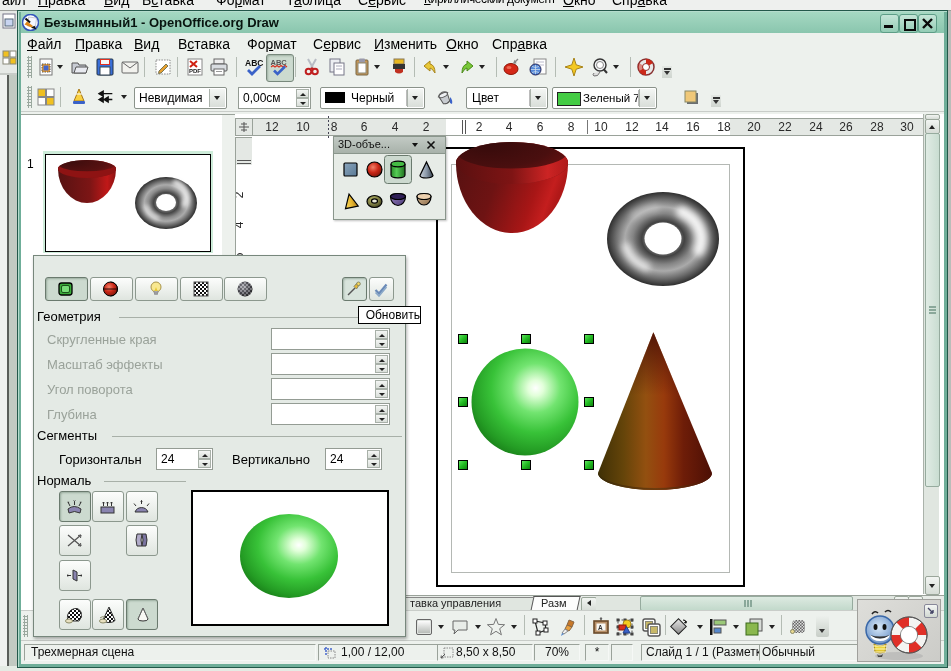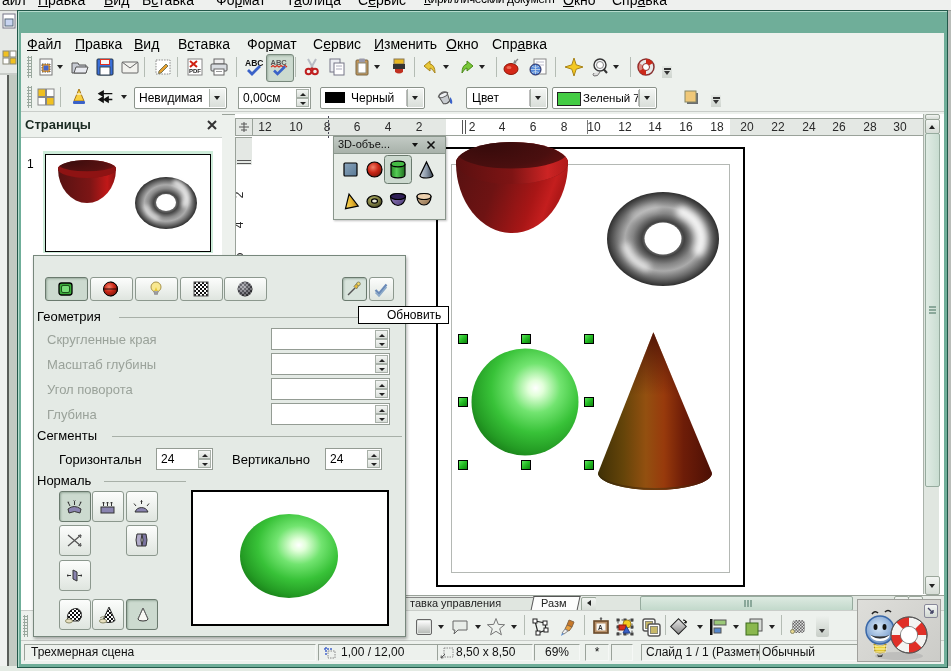--- a/index.html
+++ b/index.html
@@ -28,42 +28,42 @@
 .tarrow{position:absolute;width:0;height:0;border-left:3.5px solid transparent;border-right:3.5px solid transparent;border-top:4px solid #222;}
 .combo{position:absolute;height:20px;background:#fff;border:1px solid #8a928a;border-radius:2px;font-size:12px;color:#000;}
 .combo .btn{position:absolute;right:1px;top:1px;bottom:1px;width:15px;background:linear-gradient(#f4f6f4,#d9ded9);border-left:1px solid #aab2aa;}
 .combo .btn:before{content:"";position:absolute;left:4px;top:7px;border-left:3.5px solid transparent;border-right:3.5px solid transparent;border-top:4px solid #222;}
 #content{left:0;top:81px;width:923px;height:495px;}
 #panel{left:0;top:0;width:201px;height:495px;background:#fff;border-top:1px solid #9aa29a;border-right:1px solid #9aa29a;}
 #panelhead{left:0;top:0;width:201px;height:23px;background:#edf1ed;border-bottom:1px solid #c8ccc8;}
 #splitter{left:201px;top:0;width:13px;height:495px;background:#edf1ed;border-top:1px solid #9aa29a;}
 #canvaszone{left:214px;top:0;width:709px;height:495px;background:#fff;}
 .ruler{background:#e4e8e4;border:1px solid #9aa29a;}
-#hruler span{position:absolute;top:1px;font-size:12px;color:#2a2a2a;transform:translateX(-50%);}
+#hruler span{position:absolute;top:1px;font-size:12px;color:#2a2a2a;transform:translateX(-50%);margin-left:7px;}
 .vnum{left:0px;font-size:12px;color:#2a2a2a;transform:rotate(-90deg);}
 .sb{background:#e0e6e0;}
 .sbthumb{background:linear-gradient(90deg,#e2ede6,#c6dcce);border:1px solid #96ab9e;border-radius:2px;}
 .sbbtn{background:linear-gradient(#f2f5f2,#d6dcd6);border:1px solid #9aa69a;border-radius:2px;}
 #tb3{left:0;top:577px;width:923px;height:30px;background:#edf1ed;border-top:1px solid #c9cdc9;}
 #status{left:0;top:607px;width:923px;height:21px;background:#edf1ed;font-size:12px;color:#111;border-top:1px solid #c8ccc8;box-sizing:border-box;}
 .sfield{position:absolute;top:3px;height:15px;border:1px solid;border-color:#9aa29a #f6f8f6 #f6f8f6 #9aa29a;font-size:12px;color:#111;white-space:nowrap;}
 #tb3d{left:333px;top:136px;width:111px;height:82px;background:#e7ece7;border:1px solid #8a968c;box-shadow:1px 1px 2px rgba(0,0,0,.25);}
 #dlg{left:33px;top:255px;width:371px;height:380px;background:#e4eae5;border:1px solid #77877c;box-shadow:1px 2px 3px rgba(0,0,0,.3);}
 .dbtn{position:absolute;background:linear-gradient(#fcfdfc,#dfe5df);border:1px solid #8c988e;border-radius:3px;}
 .dbtn.on{background:#ccdacf;border-color:#6a7a6e;box-shadow:inset 1px 1px 2px rgba(60,90,70,.35);}
 .dlab{position:absolute;font-size:13px;color:#9aa29a;}
 .dspin{position:absolute;height:20px;background:#fff;border:1px solid #949c94;}
 .spinbtns{position:absolute;right:1px;top:1px;width:13px;bottom:1px;}
 .spinbtns div{position:absolute;left:0;width:13px;height:50%;background:linear-gradient(#f4f6f4,#d9ded9);border:1px solid #a8b0a8;box-sizing:border-box;}
 .spinbtns div:nth-child(2){top:50%;}
 .spinbtns div:before{content:"";position:absolute;left:3px;top:3px;border-left:3px solid transparent;border-right:3px solid transparent;}
 .spinbtns div:first-child:before{border-bottom:3.5px solid #222;}
 .spinbtns div:nth-child(2):before{border-top:3.5px solid #222;}
 .hline{position:absolute;height:1px;background:#a8b0a8;}
-#tooltip{left:358px;top:306px;width:61px;height:16px;background:#fff;border:1px solid #000;font-size:12px;color:#000;text-align:left;line-height:16px;padding-left:28px;}
+#tooltip{left:358px;top:306px;width:61px;height:16px;background:#fff;border:1px solid #000;font-size:12px;color:#000;text-align:right;line-height:16px;}
 #agent{left:857px;top:599px;width:82px;height:61px;background:linear-gradient(135deg,#dededa,#ccccc8);border:1px solid #a0a09c;}
 </style>
 </head>
 <body>
 <div id="scene">
 
 <div class="abs" id="bmenu">
       <div class="t">
 <span style="left:2px">айл</span>
         <span style="left:38px"><u>П</u>равка</span>
@@ -90,20 +90,41 @@
       </svg>
 <div class="abs" style="left:0;top:62px;width:17px;height:2px;background:#c8ccc8"></div>
 <div class="abs" style="left:0;top:64px;width:7px;height:595px;background:#f0f2f0"></div>
 <div class="abs" style="left:7px;top:64px;width:2px;height:595px;background:#5a5e5a"></div>
 <div class="abs" style="left:9px;top:64px;width:8px;height:595px;background:#c2cac2"></div>
 </div>
 <div class="abs" id="bright"></div>
 <div class="abs" id="bbottom"></div>
 
 <div class="abs" id="win">
+  <div class="abs" id="titlebar">
+    <svg class="icon" viewBox="0 0 17 17">
+          <circle cx="8.5" cy="8.5" r="8" fill="#fff" stroke="#3355bb" stroke-width="1.6"></circle>
+          <rect x="6" y="3.5" width="8" height="9" fill="#f4f6ff" stroke="#99a" stroke-width="0.5" transform="rotate(8 10 8)"></rect>
+          <path d="M3.5 4.5 L8 8.5" stroke="#111" stroke-width="2.2"></path>
+          <path d="M2.5 10.5 L9.5 13.5 L11 12 L5 7.5 Z" fill="#e08818"></path>
+          <path d="M9 13.8 L14.5 15.5 L12.5 11.8 Z" fill="#111"></path>
+        </svg>
+    <div class="txt">Безымянный1 - OpenOffice.org Draw</div>
+    <div class="wbtn" style="left:859px;background:linear-gradient(#c5e6d8,#93ccb5);border:1px solid #5d9d87;">
+          <div style="position:absolute;left:3px;top:10px;width:9px;height:2.5px;background:#0a0a0a"></div>
+        </div>
+    <div class="wbtn" style="left:878px;background:linear-gradient(#c5e6d8,#93ccb5);border:1px solid #5d9d87;">
+          <div style="position:absolute;left:3.5px;top:3.5px;width:8px;height:8px;border:2px solid #0a0a0a"></div>
+        </div>
+    <div class="wbtn" style="left:897px;background:linear-gradient(#c5e6d8,#93ccb5);border:1px solid #5d9d87;">
+          <svg style="position:absolute;left:2px;top:2px" width="13" height="13" viewBox="0 0 13 13">
+            <path d="M2 2 L11 11 M11 2 L2 11" stroke="#0a0a0a" stroke-width="2.4"></path>
+          </svg>
+        </div>
+  </div>
   <div class="abs" id="inner">
     <div class="abs" id="menubar">
 <span style="left:6px"><u>Ф</u>айл</span>
           <span style="left:54px"><u>П</u>равка</span>
           <span style="left:113px"><u>В</u>ид</span>
           <span style="left:157px">В<u>с</u>тавка</span>
           <span style="left:226px">Фо<u>р</u>мат</span>
           <span style="left:292px">С<u>е</u>рвис</span>
           <span style="left:353px"><u>И</u>зменить</span>
           <span style="left:425px"><u>О</u>кно</span>
@@ -325,26 +346,20 @@
             </defs>
             <path d="M12 14 A29 34 0 0 0 70 14 A29 9 0 0 0 12 14" fill="url(#tbowl)"></path>
             <ellipse cx="41" cy="14" rx="29" ry="9" fill="url(#tbowlin)"></ellipse>
             <path d="M12 14 A29 9 0 0 0 70 14 A29 9 0 0 0 68.8 11 A29 7.5 0 0 1 13.2 11 A29 9 0 0 0 12 14" fill="#8e1313"></path>
             <ellipse cx="120" cy="48" rx="31" ry="26" fill="url(#ttor)"></ellipse>
             <path d="M130 28 A21 17 0 0 1 139 49" stroke="#efefef" stroke-width="7" fill="none" opacity=".85" filter="url(#tblur2)" stroke-linecap="round"></path>
             <path d="M100 52 A21 17 0 0 0 111 63" stroke="#e8e8e8" stroke-width="5" fill="none" opacity=".8" filter="url(#tblur2)" stroke-linecap="round"></path>
             <ellipse cx="120" cy="47.5" rx="10" ry="8.5" fill="#fff"></ellipse>
           </svg>
         </div>
-      </div>
-      <div class="abs" id="panelhead">
-        <div class="abs" style="left:4px;top:3px;font-size:13px;font-weight:bold;color:#1a2a22">Страницы</div>
-        <svg class="abs" style="left:185px;top:5px" width="12" height="12" viewBox="0 0 12 12">
-              <path d="M2 2 L10 10 M10 2 L2 10" stroke="#333" stroke-width="2"></path>
-            </svg>
       </div>
       <div class="abs" id="splitter"></div>
       <div class="abs" id="canvaszone">
         <div class="abs ruler" style="left:0;top:4px;width:16px;height:16px;"><svg width="16" height="16">
                 <path d="M3 8 h10 M8 3 v10 M5 5 h6 M5 11 h6" stroke="#555" stroke-width="1" fill="none"></path>
               </svg></div>
         <div class="abs ruler" style="left:17px;top:4px;width:670px;height:16px;overflow:hidden;" id="hruler">
           <div class="abs" style="left:193px;top:0;width:284px;height:16px;background:#fff"></div>
           <span style="left:12px">12</span>
               <span style="left:43px">10</span>
@@ -620,21 +635,21 @@
             </svg>
             <span style="position:absolute;left:22px;top:0px">1,00 / 12,00</span>
           </div>
 <div class="sfield" style="left:416px;width:94px;">
             <svg style="position:absolute;left:2px;top:1px" width="14" height="13" viewBox="0 0 14 13">
               <rect x="4" y="2" width="9" height="9" fill="none" stroke="#888" stroke-dasharray="1.5 1"></rect>
               <path d="M1 12 l4 -4 M1 12 l2.5 -.3 M1 12 l.3 -2.5" stroke="#555" fill="none"></path>
             </svg>
             <span style="position:absolute;left:18px;top:0px">8,50 x 8,50</span>
           </div>
-<div class="sfield" style="left:513px;width:44px;text-align:center"><span style="position:relative;top:0px">69%</span></div>
+<div class="sfield" style="left:513px;width:44px;text-align:center"><span style="position:relative;top:0px">70%</span></div>
 <div class="sfield" style="left:564px;width:22px;text-align:center"><span style="position:relative;top:0px">*</span></div>
 <div class="sfield" style="left:590px;width:20px;"></div>
 <div class="sfield" style="left:620px;width:117px;overflow:hidden">
             <span style="position:absolute;left:4px;top:0px">Слайд 1 / 1 (Разметка)</span>
           </div>
 <div class="sfield" style="left:738px;width:112px;text-decoration:underline;">
             <span style="position:absolute;left:2px;top:0px">Обычный</span>
           </div>
     </div>
   </div>
@@ -781,21 +796,21 @@
       </div>
   <div class="abs" style="left:3px;top:53px;font-size:13px;color:#000">Геометрия</div>
   <div class="hline" style="left:85px;top:61px;width:283px"></div>
   <div class="dlab" style="left:13px;top:76px">Скругленные края</div>
   <div class="dspin" style="left:237px;top:72px;width:117px">
         <div class="spinbtns">
           <div></div>
           <div></div>
         </div>
       </div>
-  <div class="dlab" style="left:13px;top:101px">Масштаб глубины</div>
+  <div class="dlab" style="left:13px;top:101px">Масштаб эффекты</div>
   <div class="dspin" style="left:237px;top:97px;width:117px">
         <div class="spinbtns">
           <div></div>
           <div></div>
         </div>
       </div>
   <div class="dlab" style="left:13px;top:126px">Угол поворота</div>
   <div class="dspin" style="left:237px;top:122px;width:117px">
         <div class="spinbtns">
           <div></div>

